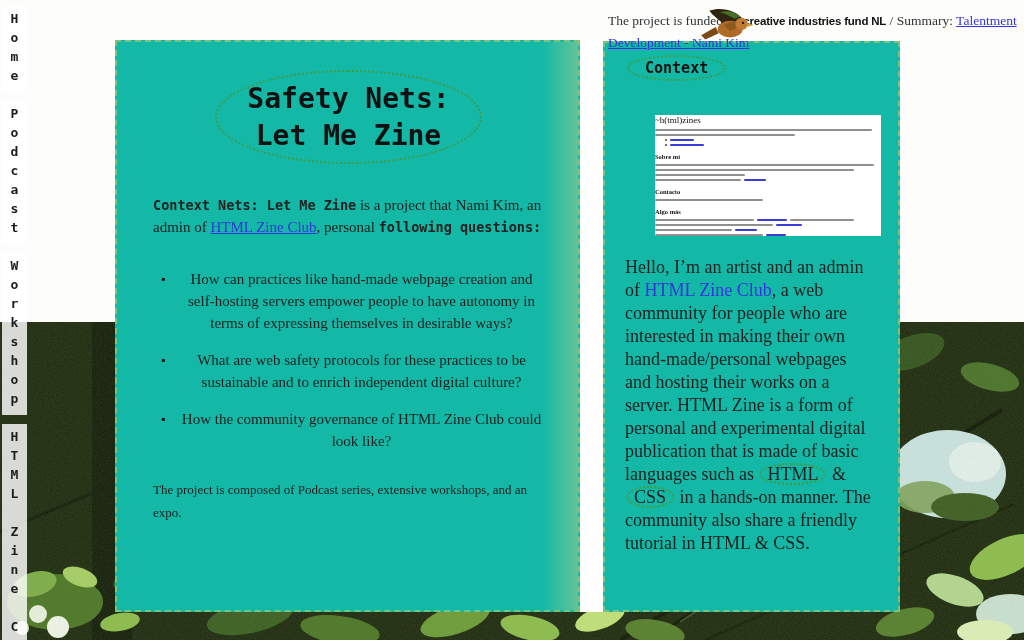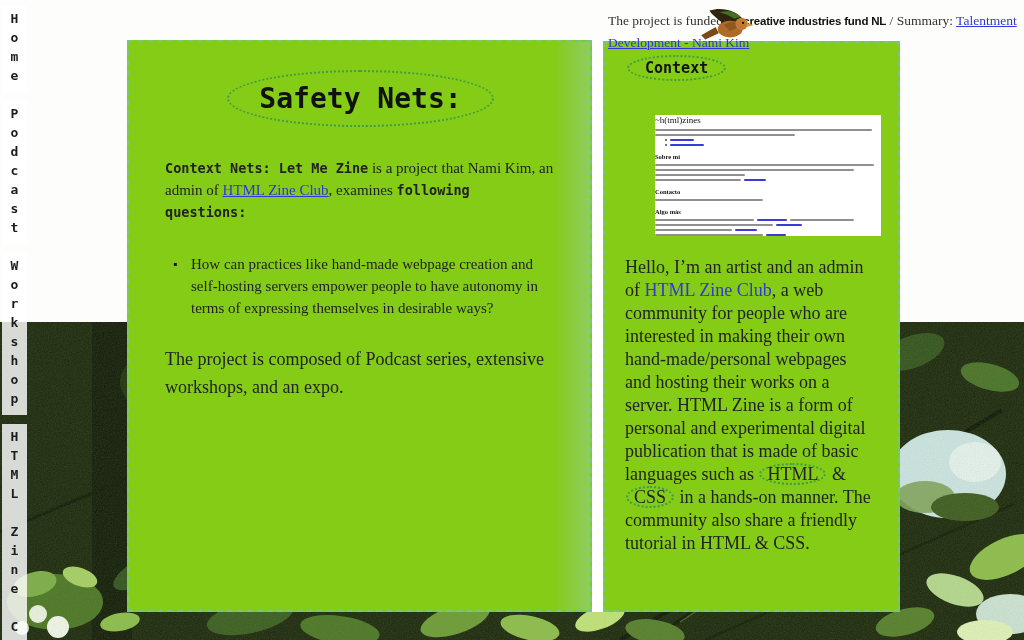--- a/index.html
+++ b/index.html
@@ -20,22 +20,22 @@
     padding:5px 5px;text-decoration:none;cursor:pointer;}
 
   
   .header{position:absolute;left:608px;top:10px;width:452px;z-index:7;
     font-size:13.5px;line-height:21px;color:#333;}
   .header .logo{font-family:"Liberation Sans",sans-serif;font-weight:bold;color:#111;font-size:11.5px;letter-spacing:-0.2px;}
   .hlink{color:#3434dd;text-decoration:underline;cursor:pointer;}
   .bird{position:absolute;left:695px;top:4px;width:62px;height:42px;z-index:8;}
 
   
-  .panel{position:absolute;background:#84cc16;border:2px dashed #7cc47c;box-sizing:border-box;z-index:5;}
-  .panel.left{left:127px;top:40px;width:465px;height:572px;padding:14px 34px 0 36px;}
+  .panel{position:absolute;background:#14b8a6;border:2px dashed #7cc47c;box-sizing:border-box;z-index:5;}
+  .panel.left{left:115px;top:40px;width:465px;height:572px;padding:14px 34px 0 36px;}
   .panel.left::after{content:"";position:absolute;right:0;top:0;bottom:0;width:36px;
     background:linear-gradient(to right,rgba(166,212,158,0),rgba(150,205,145,0.6));pointer-events:none;}
   .panel.right{left:603px;top:41px;width:297px;height:571px;padding:12px 26px 0 20px;overflow:hidden;}
 
   
   .title-ellipse{width:fit-content;margin:14px auto 0;text-align:center;
     border:2px dotted #3f9e46;border-radius:50%;padding:8px 30px;
     font-family:"DejaVu Sans Mono","Liberation Mono",monospace;font-weight:bold;
     font-size:28px;line-height:37px;color:#111;}
   .ctx-ellipse{width:fit-content;border:2px dotted #3f9e46;border-radius:50%;
@@ -44,24 +44,24 @@
     font-size:15px;color:#111;}
   .chip{display:inline-block;border:2px dotted #3f9e46;border-radius:50%;
     padding:0 6px;line-height:18px;margin:0 1px;}
 
   
   .intro{margin:30px 0 0;font-size:15px;line-height:22px;}
   .mono-bold{font-family:"DejaVu Sans Mono","Liberation Mono",monospace;font-weight:bold;font-size:13.5px;}
   .link-u{color:#3434dd;text-decoration:underline;cursor:pointer;}
   .link-plain{color:#3434dd;text-decoration:none;cursor:pointer;}
   .link-dark{color:#222;text-decoration:underline;cursor:pointer;}
-  ul.qs{list-style:none;margin:30px 0 4px;padding:0 0 0 8px;}
+  ul.qs{list-style:none;margin:30px 0 4px;padding:0 0 0 8px;text-align:center;}
   ul.qs li{position:relative;padding-left:18px;margin-bottom:15px;font-size:15px;line-height:22px;}
   ul.qs li::before{content:"▪";position:absolute;left:0;top:0;font-size:12px;color:#111;}
-  .composed{margin:26px 0 0;font-size:18px;line-height:28px;}
+  .composed{margin:26px 0 0;font-size:13px;line-height:23px;}
 
   
   .rp{margin:20px 0 0;font-size:18px;line-height:23px;}
   mark{background:#f1e18a;color:inherit;padding:1px 0;}
 
   
   .shot{margin:34px 0 0 30px;width:226px;background:#fff;}
   .shot-title{font-weight:normal;font-size:9px;line-height:11px;color:#111;}
   .shot-h{font-weight:bold;font-size:6.5px;line-height:8px;color:#111;margin-top:7px;}
   .tline{height:2px;background:#909090;border-radius:1px;margin-top:3px;}
@@ -150,26 +150,29 @@
     <ellipse cx="34" cy="24" rx="12" ry="8" fill="#b06a28"></ellipse>
     <path d="M28,20 C34,16 42,16 46,20 L34,26 Z" fill="#8a5a20"></path>
     <circle cx="45" cy="19" r="6" fill="#c07a33"></circle>
     <path d="M50,18 L57,20 L50,22 Z" fill="#caa03a"></path>
     <circle cx="46.5" cy="18" r="1.1" fill="#1a1208"></circle>
   </svg>
 
   <section class="panel left">
     <div class="title-ellipse">
       <div>Safety Nets:</div>
+      <div>Let Me Zine</div>
     </div>
 
-    <p class="intro"><span class="mono-bold">Context Nets: Let Me Zine</span><span> is a project that Nami Kim, an admin of </span><a class="link-u">HTML Zine Club</a><span>, examines </span><span class="mono-bold">following questions:</span></p>
+    <p class="intro"><span class="mono-bold">Context Nets: Let Me Zine</span><span> is a project that Nami Kim, an admin of </span><a class="link-u">HTML Zine Club</a><span>, personal </span><span class="mono-bold">following questions:</span></p>
 
     <ul class="qs">
       <li><span>How can practices like hand-made webpage creation and self-hosting servers empower people to have autonomy in terms of expressing themselves in desirable ways?</span></li>
+      <li><span>What are web safety protocols for these practices to be sustainable and to enrich independent digital culture?</span></li>
+      <li><span>How the community governance of HTML Zine Club could look like?</span></li>
     </ul>
 
     <p class="composed">The project is composed of Podcast series, extensive workshops, and an expo.</p>
 
   </section>
 
   <section class="panel right">
     <div class="ctx-ellipse"><span>Context</span></div>
 
     <div class="shot">

